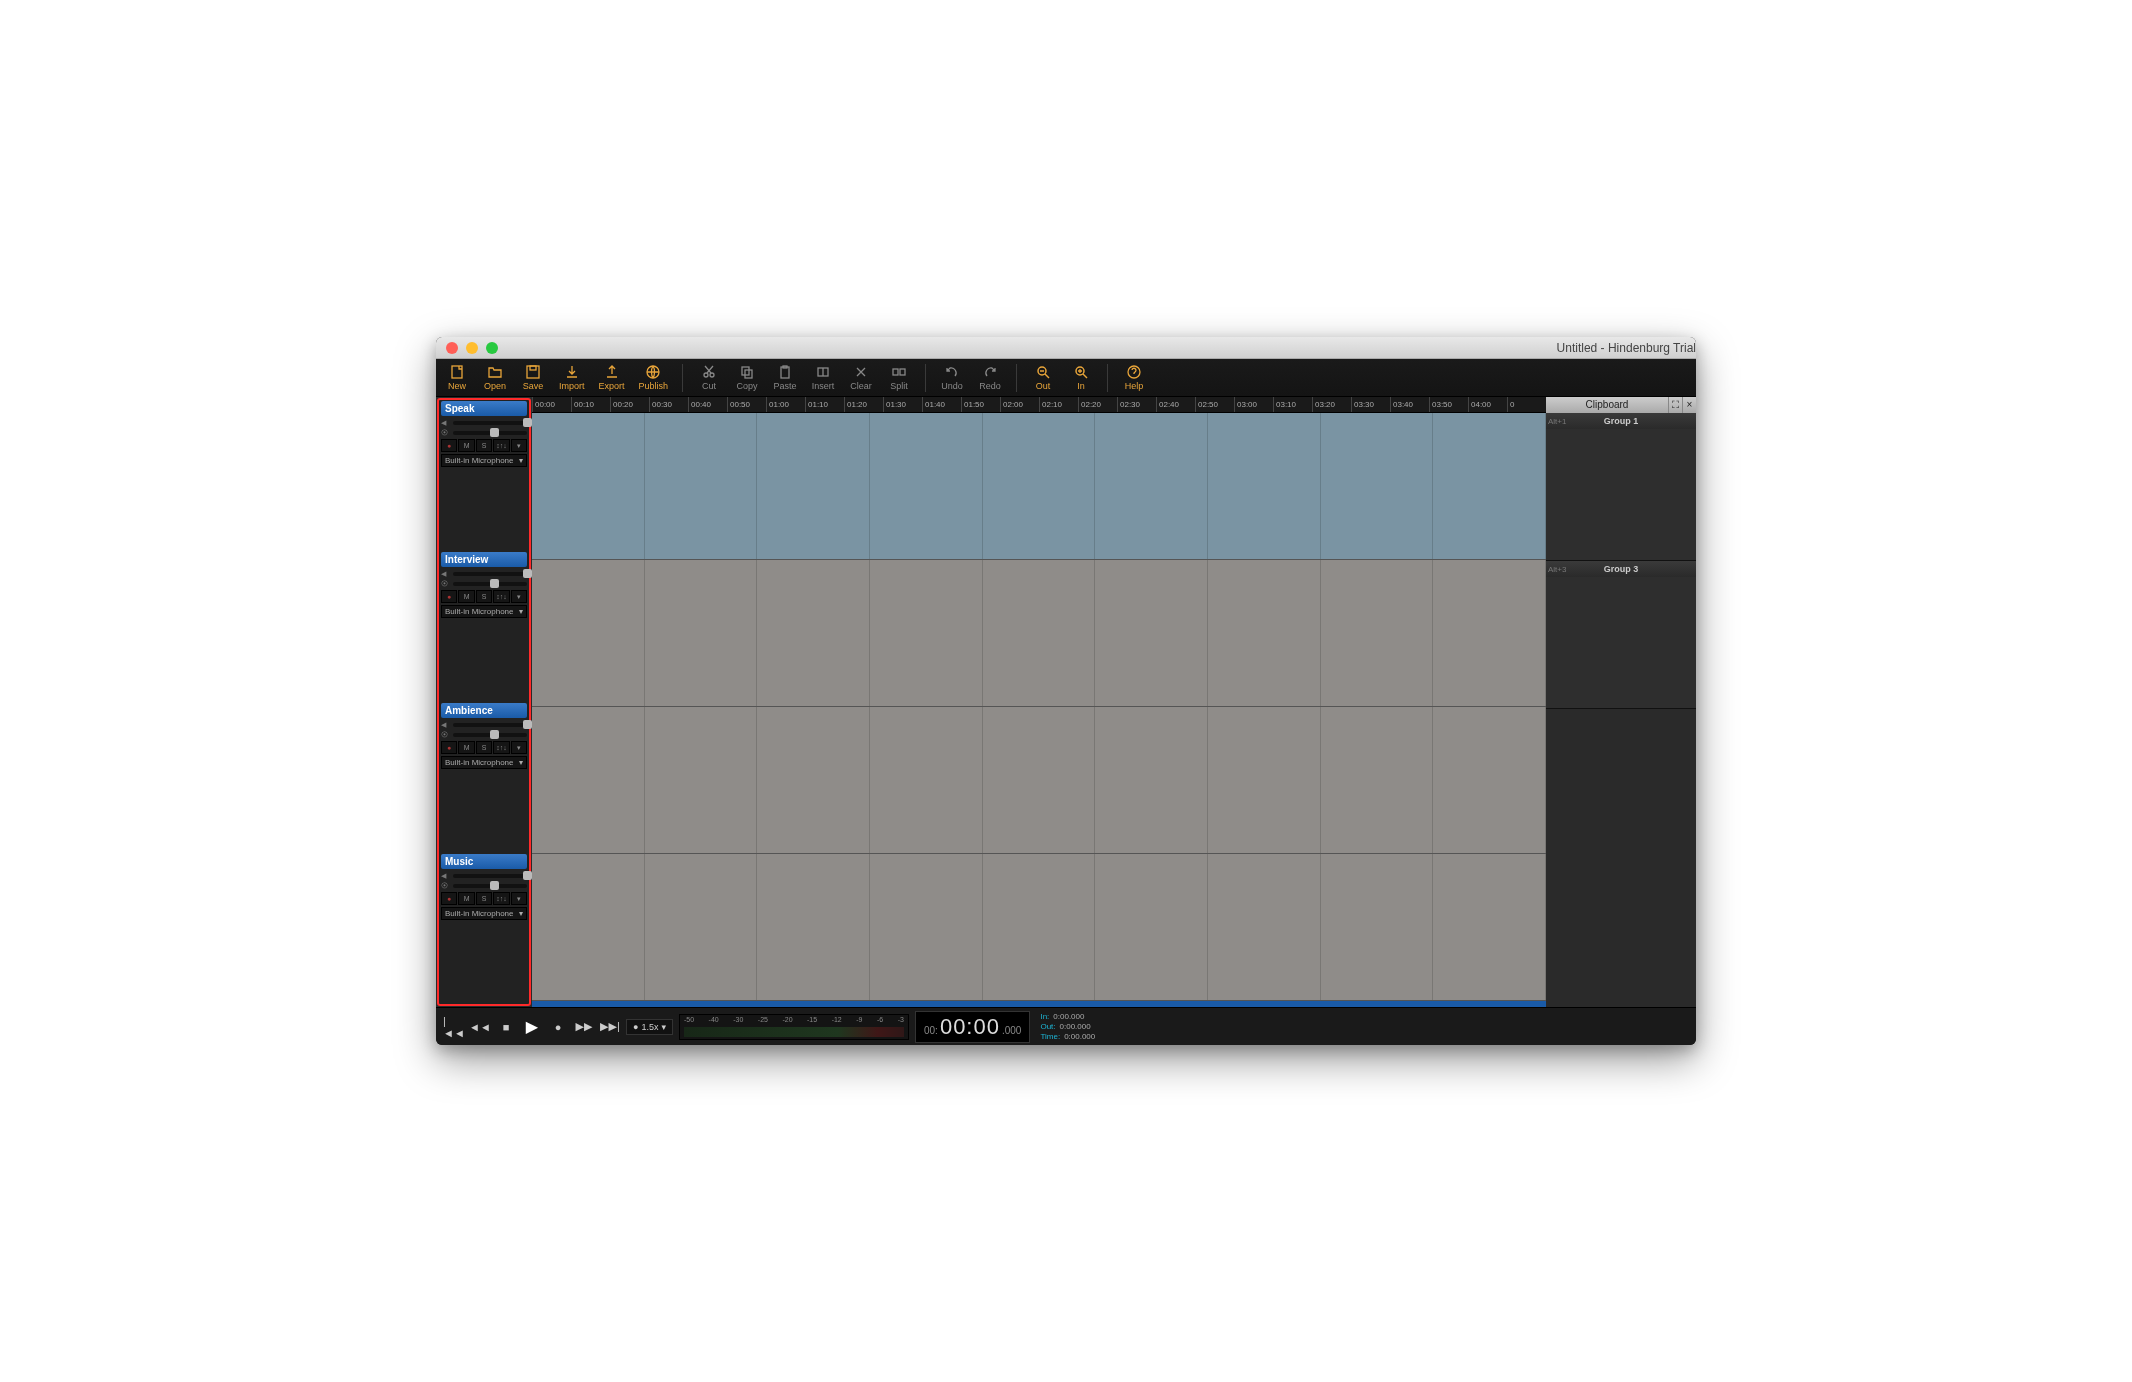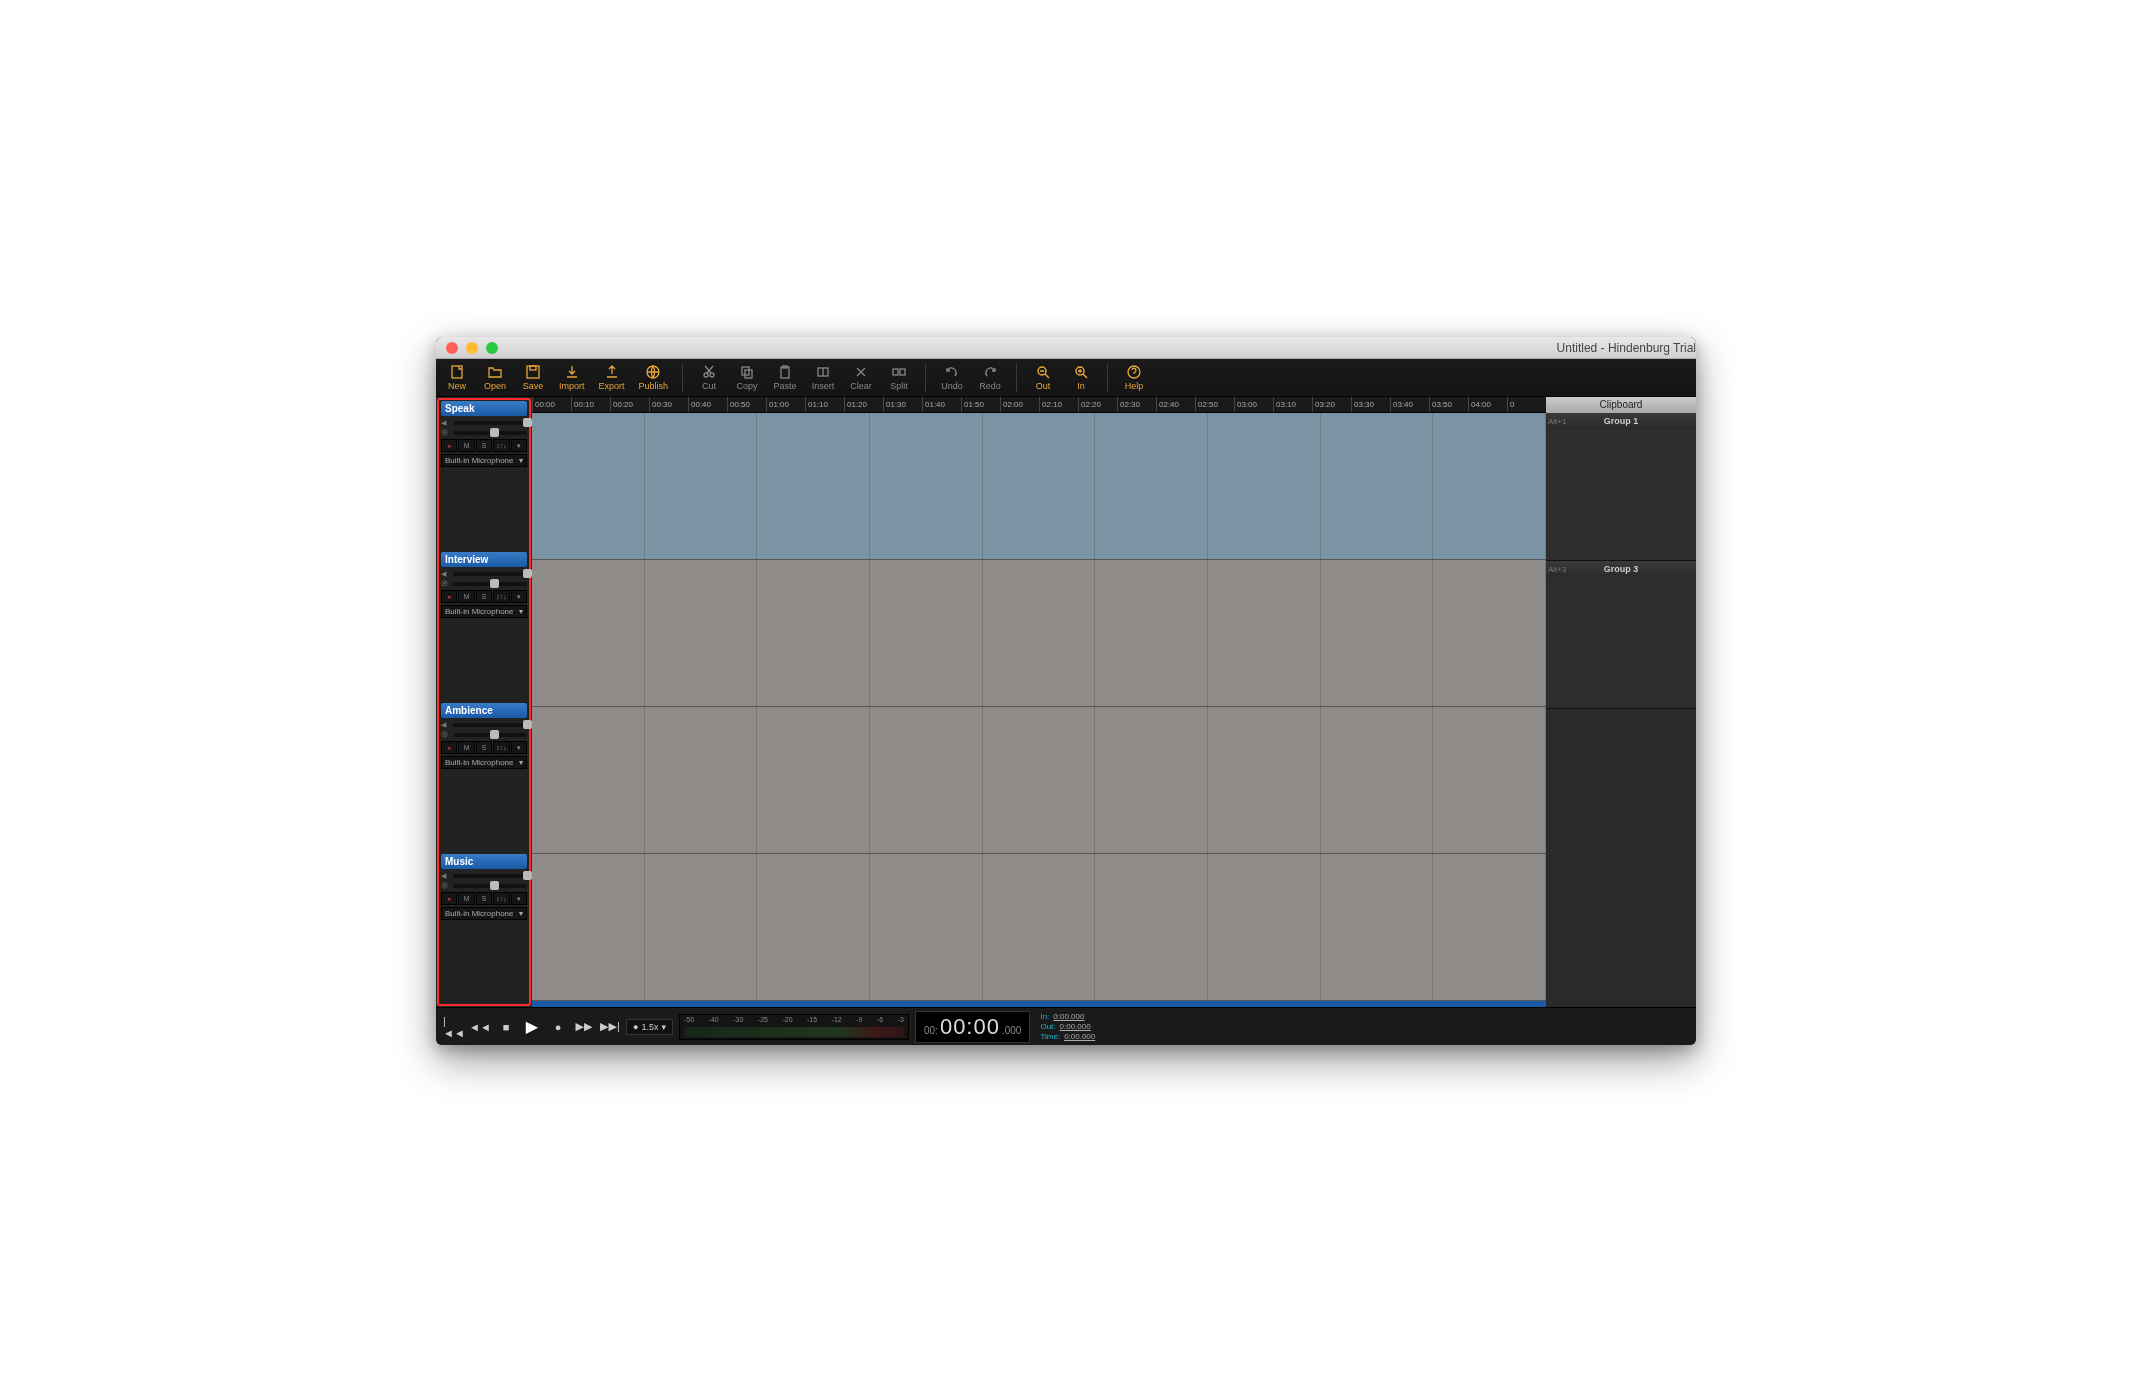--- a/index.html
+++ b/index.html
@@ -31,40 +31,40 @@
 .timeline-wrap { flex:1; display:flex; flex-direction:column; min-width:0; }
 .ruler { height:16px; background:#1a1a1a; display:flex; border-bottom:1px solid #000; }
 .ruler div { flex:1; font-size:8px; color:#aaa; padding-left:2px; border-left:1px solid #444; line-height:16px; }
 .lanes { flex:1; display:flex; flex-direction:column; background:#8f8c89; }
 .lane { flex:1; border-bottom:1px solid #555; position:relative; }
 .lane:first-child { background:#7a94a3; }
 .lane .grid { position:absolute; inset:0; display:flex; }
 .lane .grid div { flex:1; border-right:1px solid rgba(0,0,0,.15); }
 .lanes-strip { height:6px; background:#1a5ba8; }
 .clip-panel { width:150px; background:#2a2a2a; display:flex; flex-direction:column; }
-.clip-hdr { height:16px; background:linear-gradient(#ccc,#aaa); color:#222; font-size:10px; text-align:center; line-height:16px; display:flex;flex-direction:column; }
+.clip-hdr { height:16px; background:linear-gradient(#ccc,#aaa); color:#222; font-size:10px; text-align:center; line-height:16px; display:flex; }
 .clip-hdr span:first-child { flex:1; }
 .clip-hdr .x { width:14px; border-left:1px solid #888; cursor:pointer; }
 .group { height:148px; border-bottom:1px solid #111; background:#2e2e2e; }
 .group-h { height:16px; background:linear-gradient(#3a3a3a,#2a2a2a); display:flex; align-items:center; font-size:9px; color:#ccc; padding:0 4px; }
 .group-h .alt { color:#777; font-size:8px; margin-right:auto; margin-left:-2px;}
 .group-h .gname { position:absolute; left:0; right:0; text-align:center; font-weight:bold; }
 .group-h { position:relative; }
 .transport { height:38px; background:#1a1a1a; display:flex; align-items:center; padding:0 8px; gap:6px; border-top:1px solid #000; }
 .tctl { width:20px; height:20px; color:#ccc; display:flex; align-items:center; justify-content:center; cursor:pointer; font-size:11px; }
 .tctl.play { color:#fff; font-size:16px; }
 .speed { background:#111; color:#ccc; font-size:9px; padding:2px 6px; border:1px solid #333; display:flex; align-items:center; gap:3px; }
 .meter { width:230px; height:26px; background:#141414; border:1px solid #000; position:relative; font-size:7px; color:#888; }
 .meter .scale { display:flex; justify-content:space-between; padding:1px 4px 0; }
 .meter .bars { position:absolute; bottom:2px; left:4px; right:4px; height:10px; background:linear-gradient(90deg,#1a3a1a 0%,#2a5a2a 70%,#6a1a1a 88%,#4a1a1a 100%); opacity:.5;}
 .timecode { background:#000; border:1px solid #333; padding:2px 8px; display:flex; align-items:baseline; gap:2px; font-family:monospace; }
 .timecode .big { font-size:22px; color:#ddd; font-weight:300; letter-spacing:1px; }
 .timecode .sm { font-size:10px; color:#888; }
 .tinfo { font-size:8px; color:#1db4d4; line-height:10px; margin-left:4px;}
-.tinfo .v { color:#aaa; margin-left:4px;text-decoration:underline; }
+.tinfo .v { color:#aaa; margin-left:4px; }
 </style>
 </head>
 <body>
 
 <div class="window">
 
   <div class="titlebar">
     <div class="traffic">
       <div class="dot red"></div>
       <div class="dot yellow"></div>

